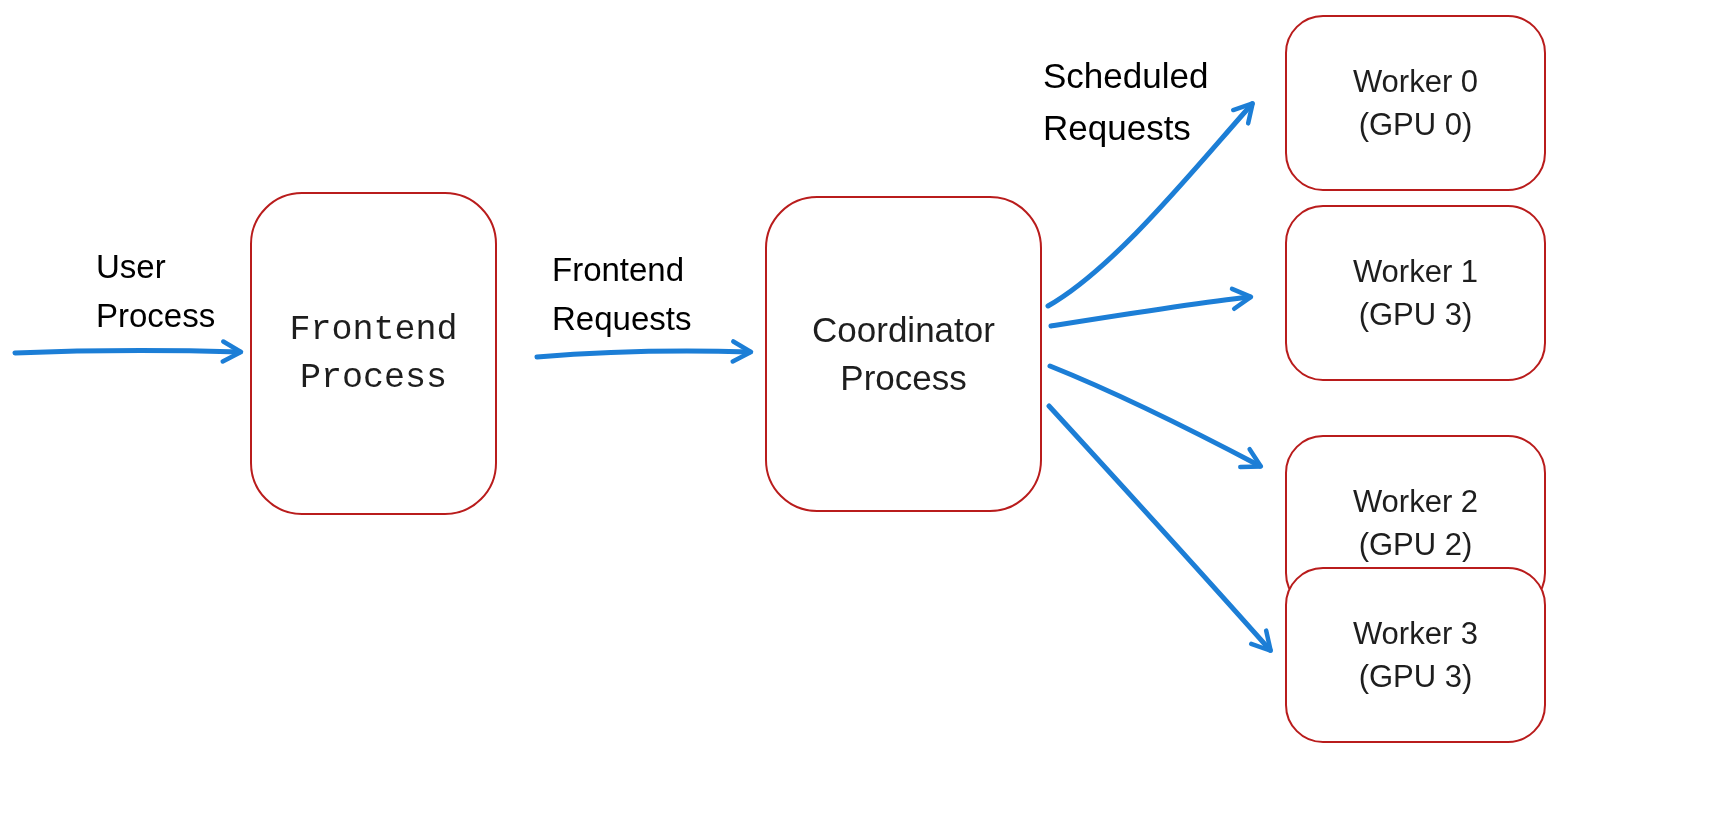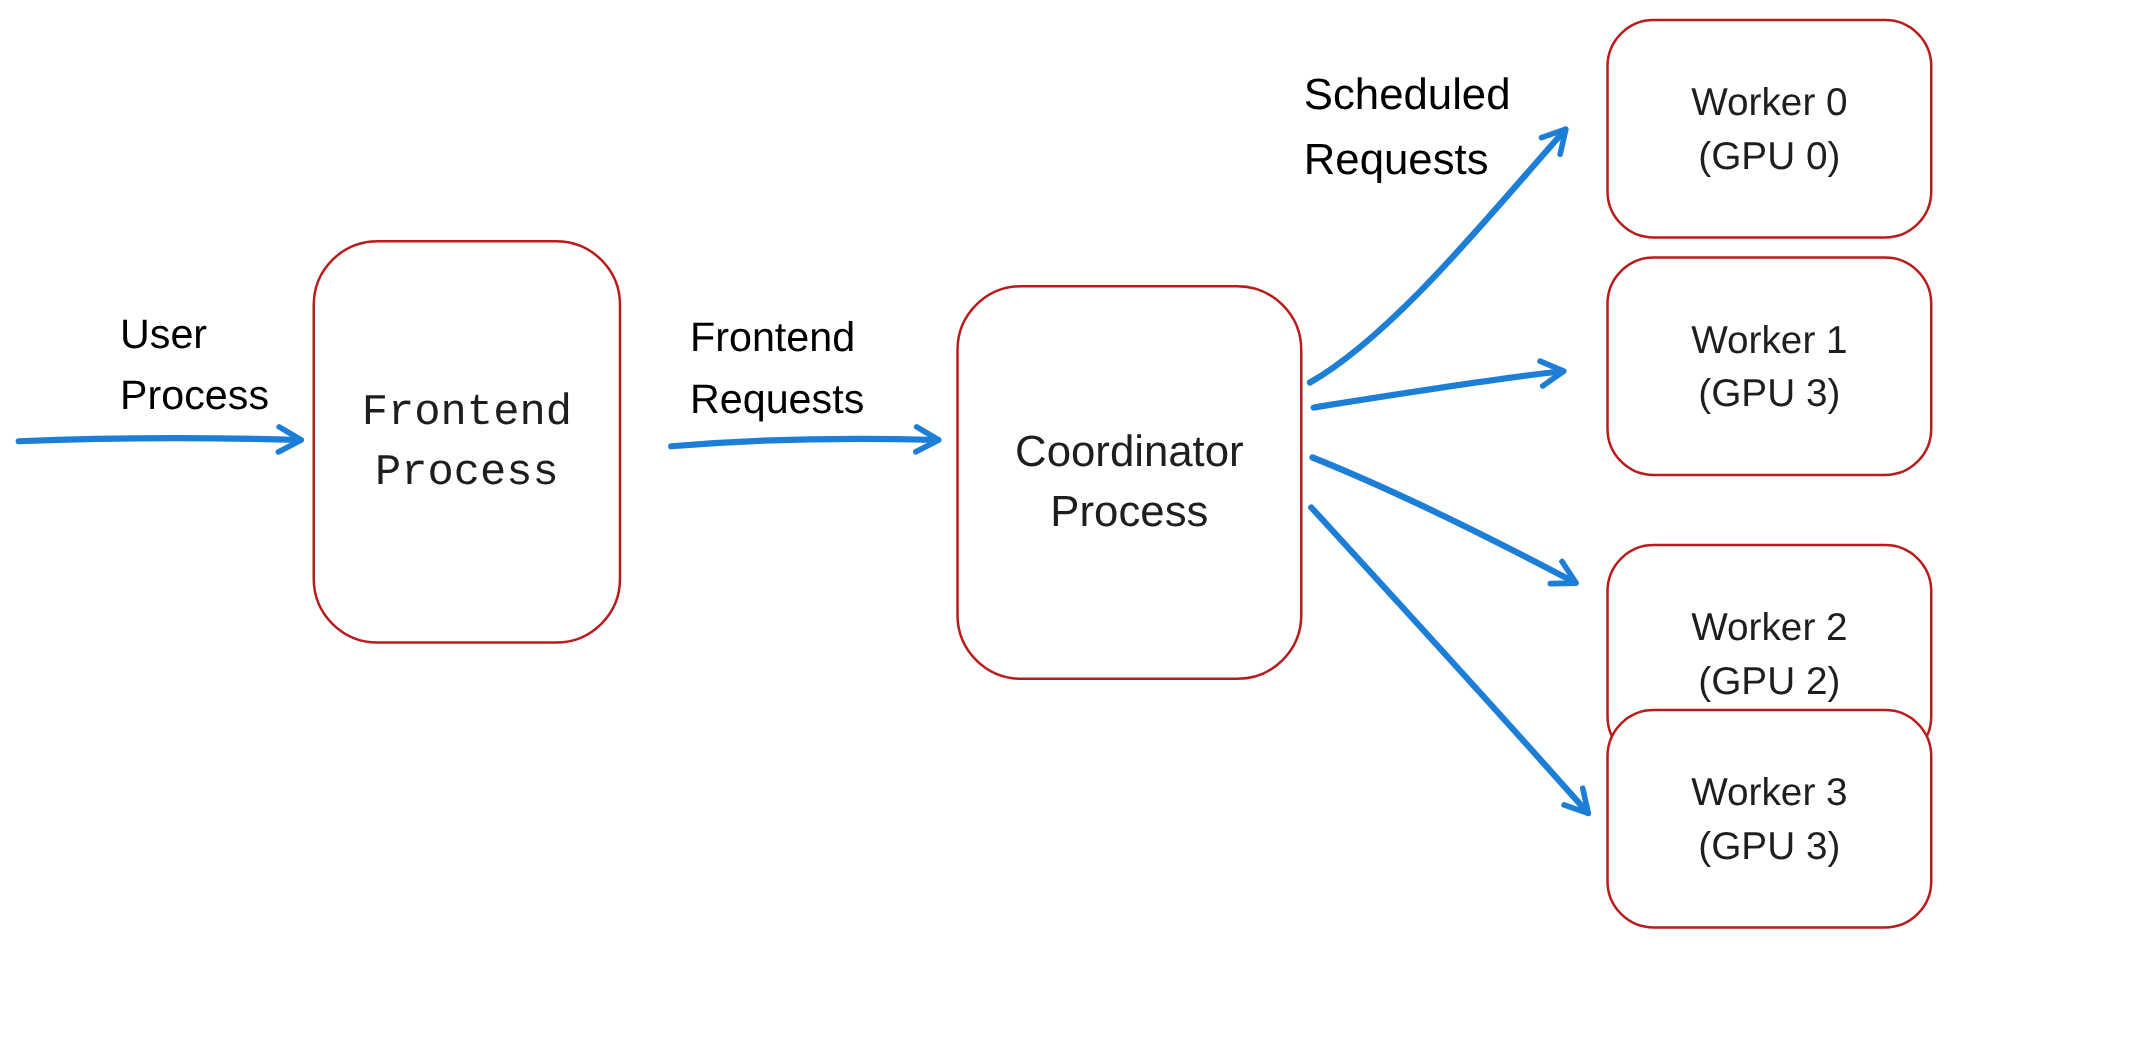--- a/index.html
+++ b/index.html
@@ -39,21 +39,21 @@
     font-size: 35px;
     line-height: 48px;
     white-space: nowrap;
   }
   #frontend-node {
     left: 250px; top: 192px;
     width: 247px; height: 323px; font-family: Liberation Mono, monospace;
   }
   #coordinator-node {
     left: 765px; top: 196px;
-    width: 277px; height: 316px; margin-top: 32px;
+    width: 277px; height: 316px;
   }
   .worker-node {
     left: 1285px;
     width: 261px; height: 176px;
     border-radius: 38px;
   }
   .worker-node .line {
     font-size: 31px;
     line-height: 43px;
   }

